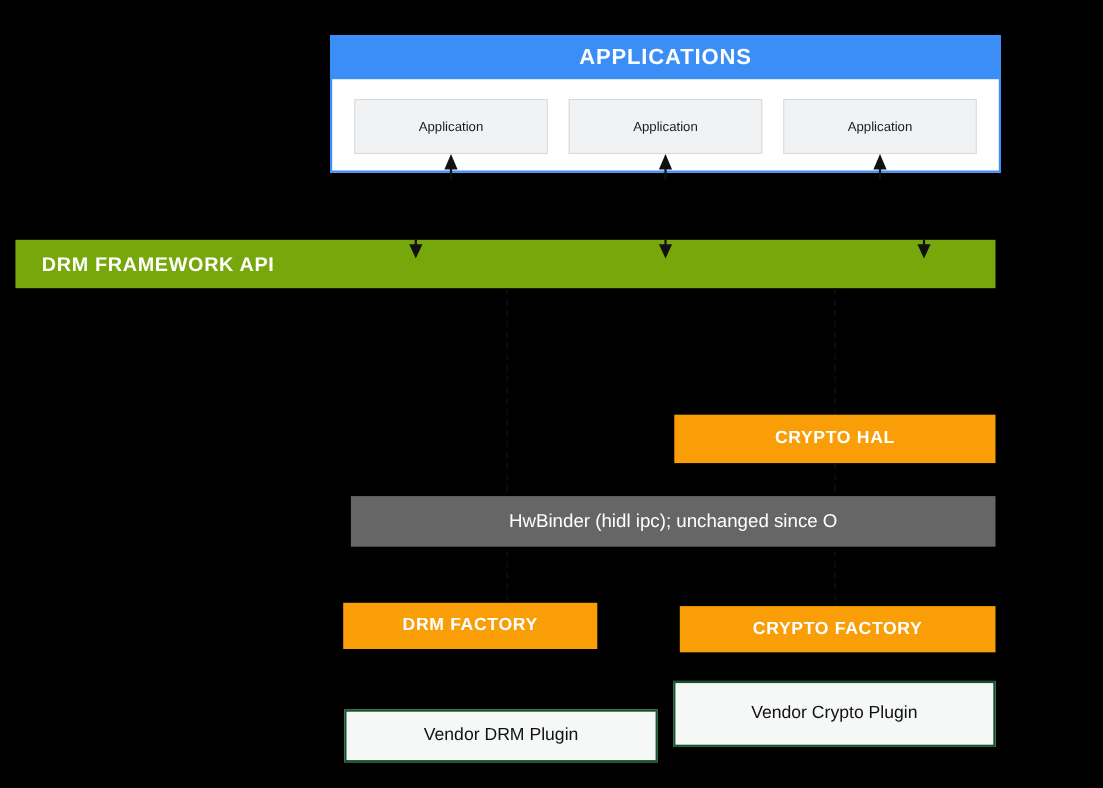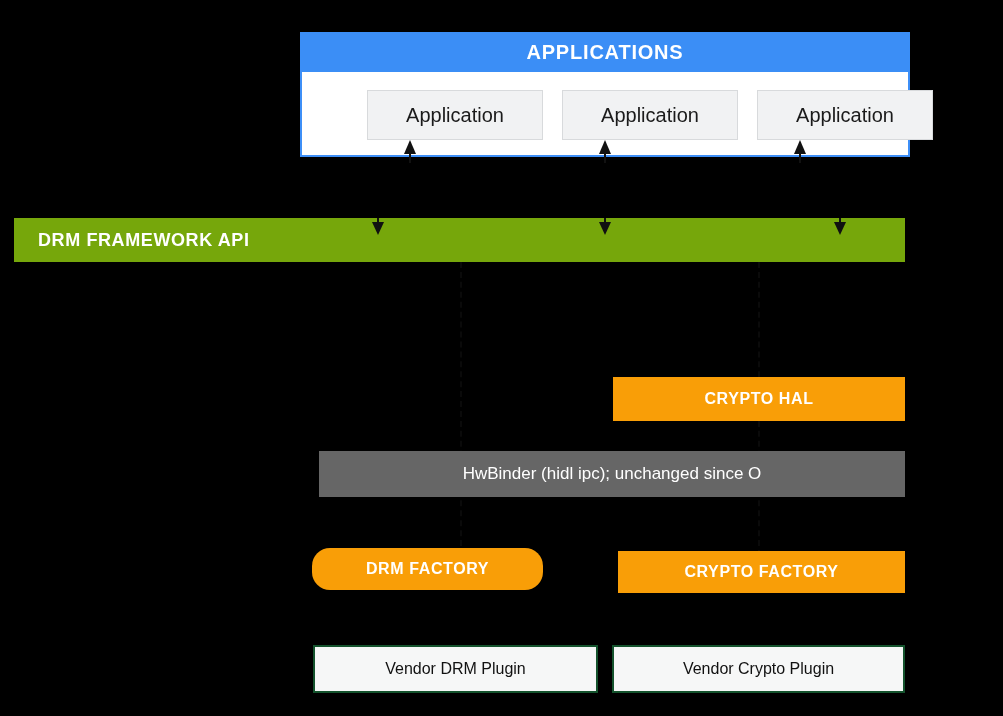--- a/index.html
+++ b/index.html
@@ -17,21 +17,21 @@
   #app-header{
     left:300px;top:32px;width:610px;height:40px;
     background:#3b8ef6;color:#ffffff;z-index:3;
     display:flex;align-items:center;justify-content:center;
     font-size:20px;font-weight:bold;letter-spacing:0.8px;
   }
   .app-box{
     top:90px;width:176px;height:50px;z-index:3;
     background:#f1f2f3;border:1px solid #d8dadc;
     display:flex;align-items:center;justify-content:center;
-    font-size:20px;color:#1b1b1b;margin-left:45px;
+    font-size:12px;color:#1b1b1b;
   }
   #app-box-1{left:322px;} #app-box-2{left:517px;} #app-box-3{left:712px;}
 
   
   .up-arrow{z-index:4;}
   .up-arrow .head{
     position:absolute;left:-6px;top:0;width:0;height:0;
     border-left:6px solid transparent;border-right:6px solid transparent;
     border-bottom:14px solid #111111;
   }
@@ -69,36 +69,36 @@
   }
   #dashed-left{left:460px;} #dashed-right{left:758px;}
 
   .orange-box{
     background:#f99e07;color:#ffffff;z-index:3;
     display:flex;align-items:center;justify-content:center;
     font-size:16px;font-weight:bold;letter-spacing:0.6px;
   }
   #drm-hal{left:318px;top:373px;width:284px;height:45px;}
   #crypto-hal{left:613px;top:377px;width:292px;height:44px;}
-  #drm-factory{left:312px;top:548px;width:231px;height:42px;border-radius:18px;}
+  #drm-factory{left:312px;top:548px;width:231px;height:42px;}
   #crypto-factory{left:618px;top:551px;width:287px;height:42px;}
 
   #hwbinder-bar{
     left:319px;top:451px;width:586px;height:46px;background:#666666;z-index:3;
     display:flex;align-items:center;justify-content:center;
     font-size:17px;color:#ffffff;
   }
 
   .vendor-box{
     background:#f6f7f7;border:2px solid #14532d;z-index:3;
     display:flex;align-items:center;justify-content:center;
     font-size:16px;color:#111111;
   }
   #vendor-drm{left:313px;top:645px;width:285px;height:48px;}
-  #vendor-crypto{left:612px;top:645px;width:293px;height:48px;}
+  #vendor-crypto{left:612px;top:619px;width:293px;height:60px;}
 </style>
 </head>
 <body>
 
 <div id="stage">
 
   <div class="abs" id="app-container"></div>
   <div class="abs" id="app-header">APPLICATIONS</div>
 
   <div class="abs app-box" id="app-box-1">Application</div>

